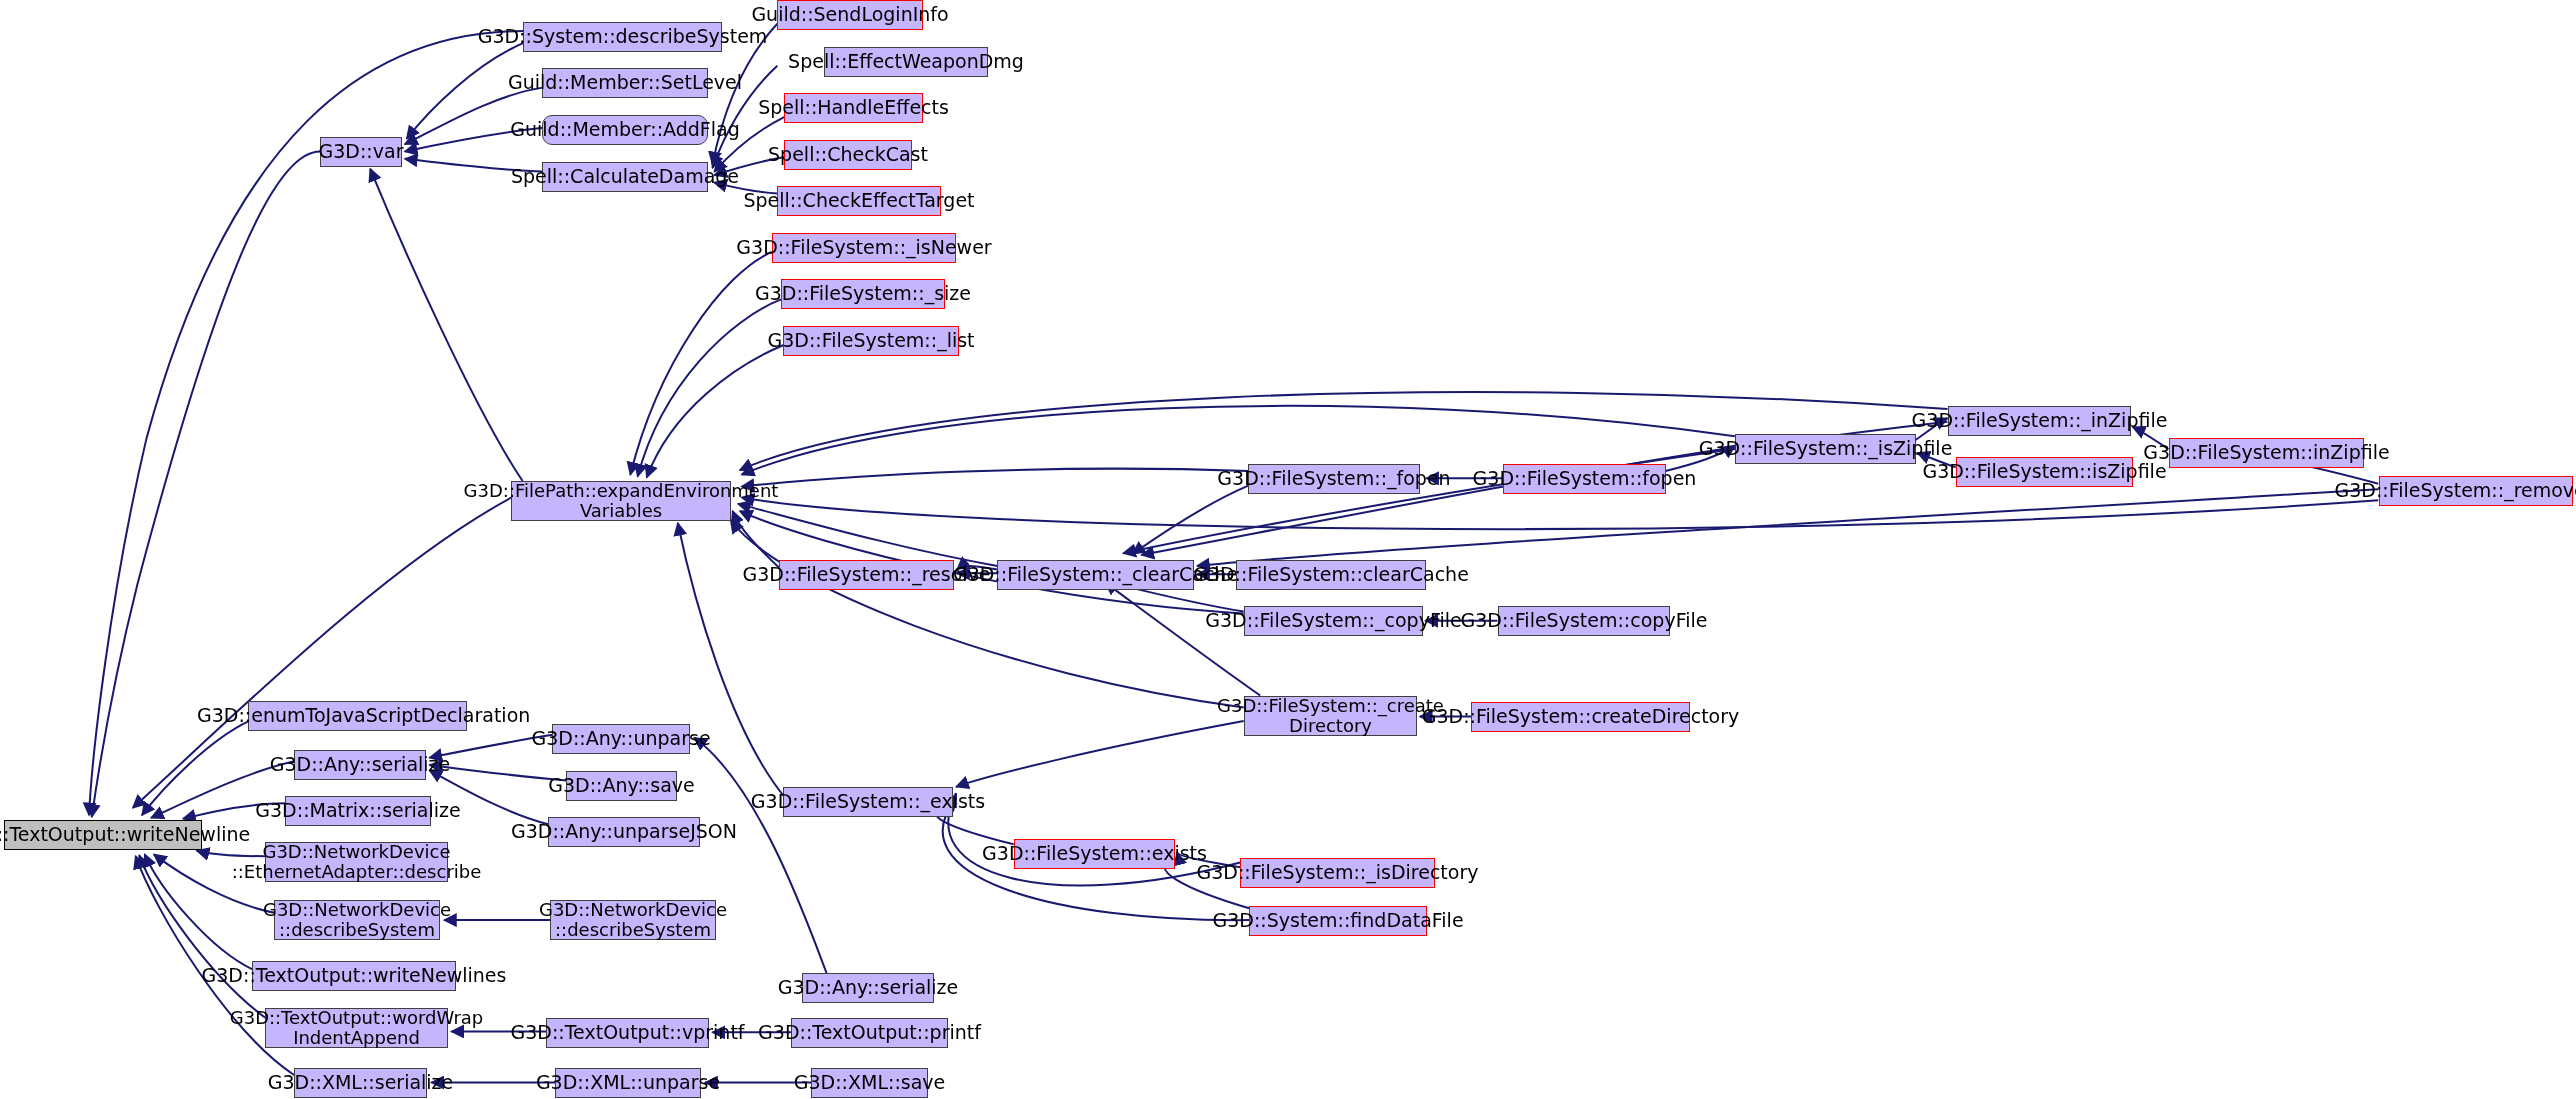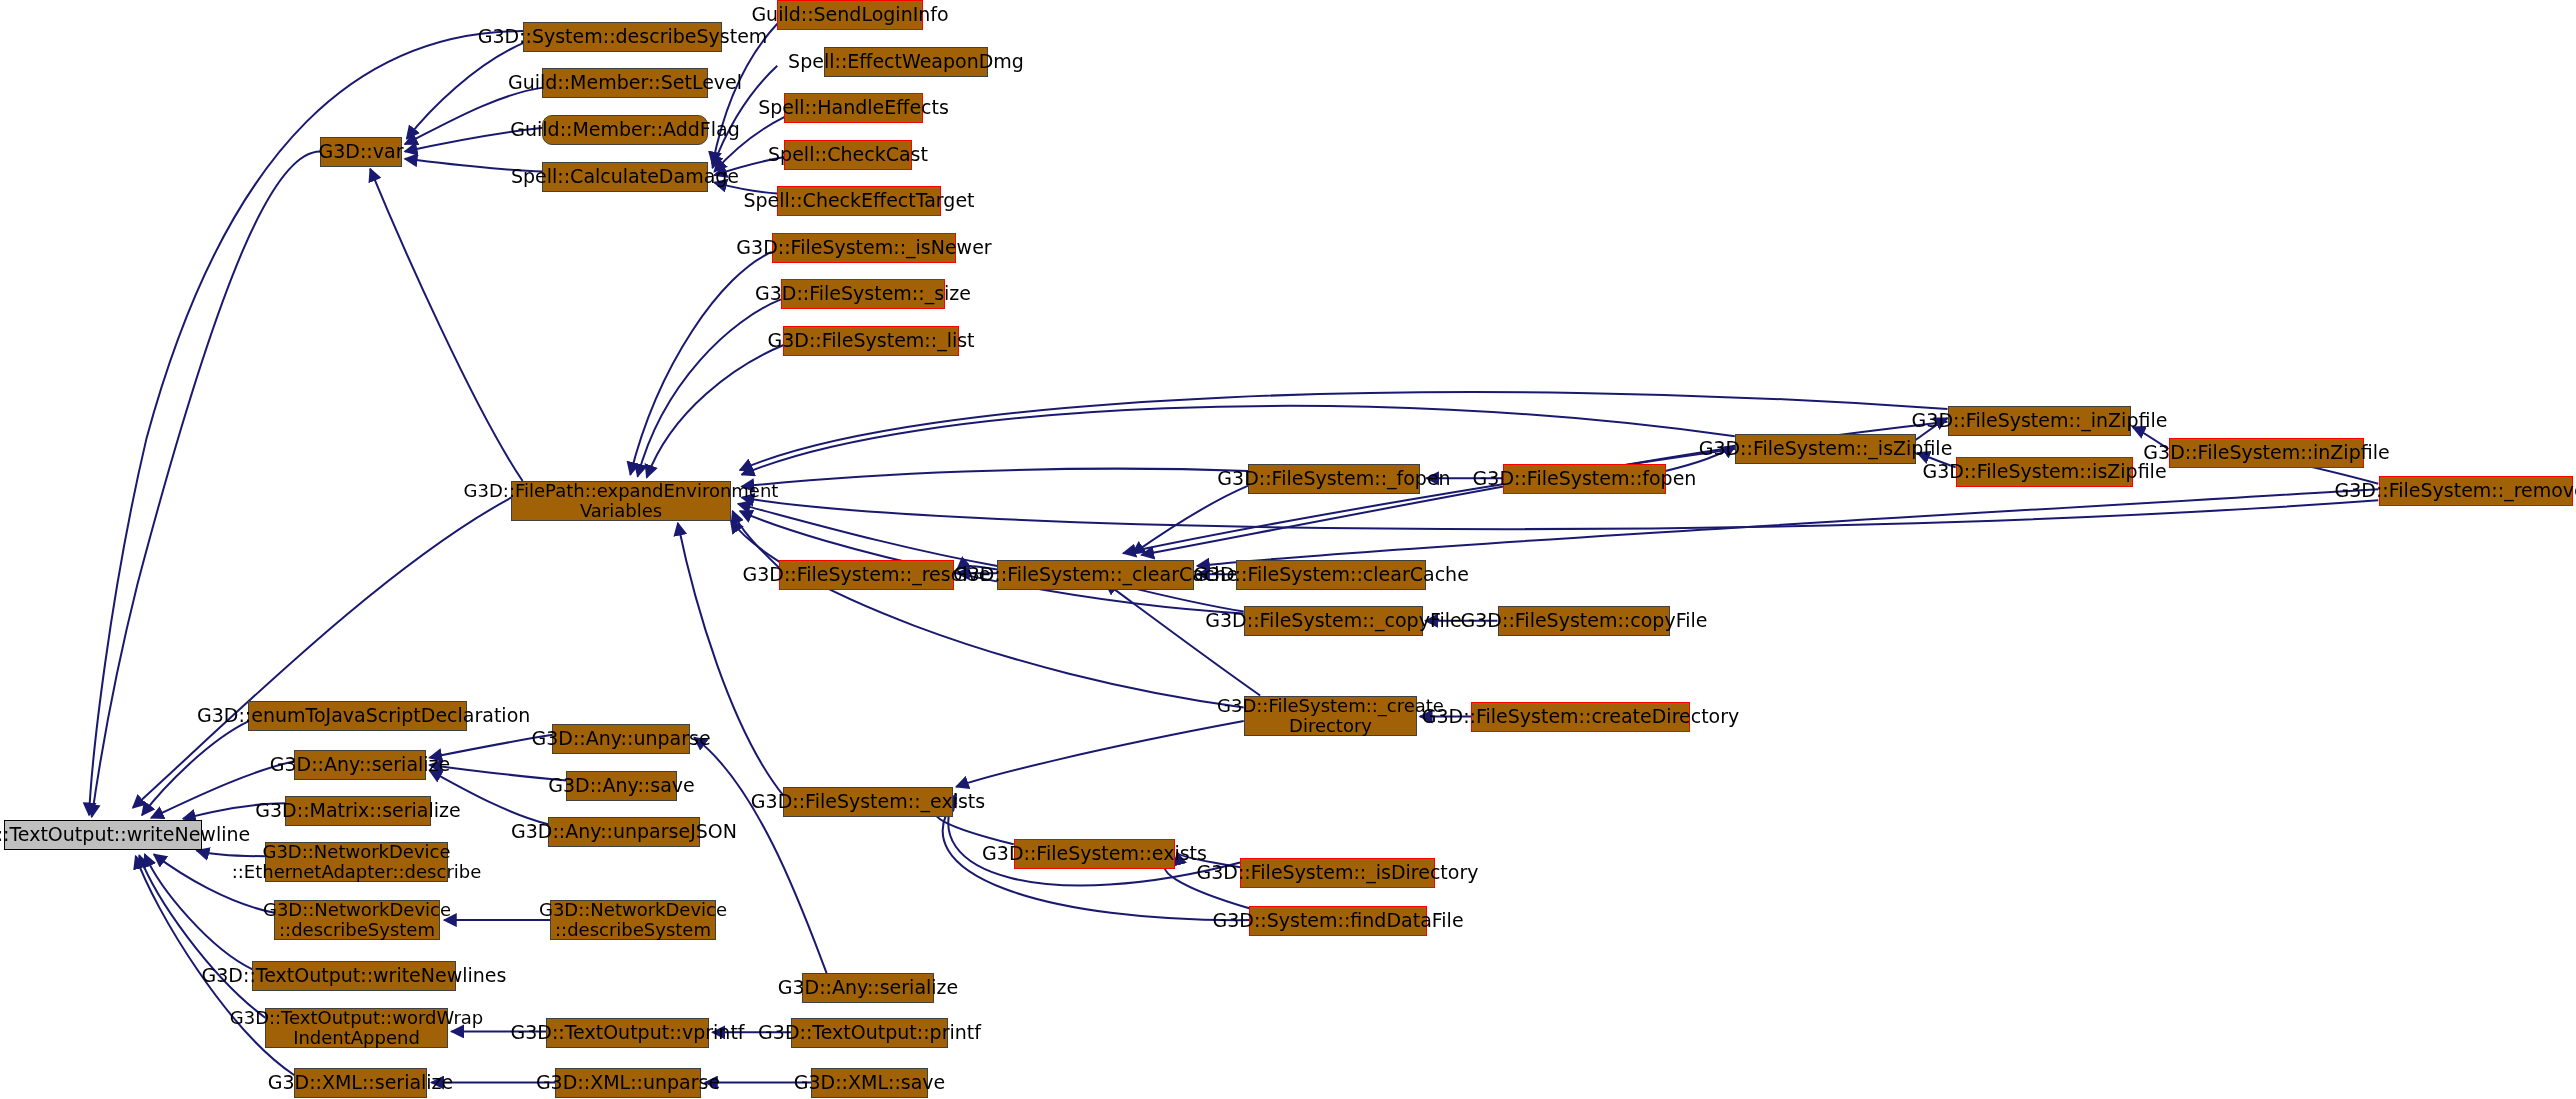--- a/index.html
+++ b/index.html
@@ -1,20 +1,20 @@
 <!DOCTYPE html>
 <html style="font-size:14.6px"><head>
 <meta charset="utf-8">
 <style>
   html,body{margin:0;padding:0;background:#ffffff;}
   #stage{position:relative;width:2576px;height:1099px;background:#ffffff;
          font-family:"DejaVu Sans","Liberation Sans",sans-serif;overflow:hidden;}
   #edges{position:absolute;left:0;top:0;width:2576px;height:1099px;}
   .node{position:absolute;box-sizing:border-box;display:flex;align-items:center;
-        justify-content:center;text-align:center;background:#a16207;
+        justify-content:center;text-align:center;background:#c4b5fd;
         border:1.8px solid #404040;color:#000000;font-size:19px;line-height:1.12;
         letter-spacing:0px;white-space:pre-line;padding:0.9px 3.7px;}
   .node.red{border-color:#ff0000;}
   .node.root{background:#bfbfbf;border-color:#000000;}
 </style>
 </head>
 <body>
 
 <div id="stage">
   <svg id="edges" viewBox="0 0 2821 1204">

